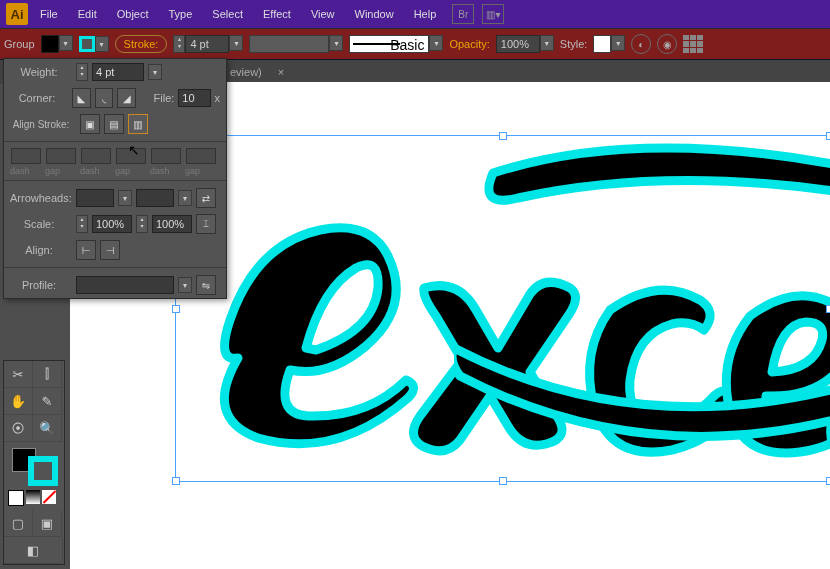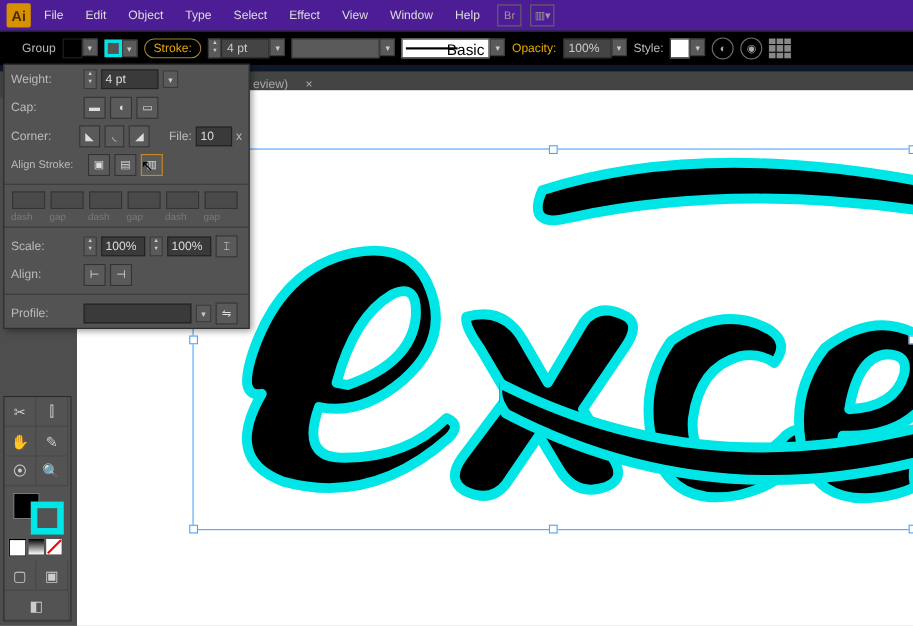--- a/index.html
+++ b/index.html
@@ -1,41 +1,41 @@
 <!DOCTYPE html>
 <html><head>
 <meta charset="utf-8">
 <style>
 body{margin:0;background:#4e4e4e;font-family:Arial,Helvetica,sans-serif;font-size:11px;color:#ccc;width:830px;height:569px;overflow:hidden;position:relative}
 .menubar{height:28px;background:#4c1d95;display:flex;align-items:center;padding:0 6px;gap:4px}
 .ai-logo{width:22px;height:22px;background:#d79100;color:#4a2b00;font-weight:bold;display:flex;align-items:center;justify-content:center;font-size:13px;border-radius:2px}
 .menu-item{padding:4px 8px;color:#ddd;cursor:default}
 .menu-icon{width:20px;height:18px;border:1px solid #666;margin-left:4px;display:flex;align-items:center;justify-content:center;font-size:10px;color:#999}
-.ctrlbar{height:30px;background:#000000;border-top:1px solid #2a2a2a;border-bottom:6px solid #0f172a;display:flex;align-items:center;padding:0 20px;gap:6px}
+.ctrlbar{height:30px;background:#7f1d1d;border-top:1px solid #2a2a2a;border-bottom:1px solid #0f172a;display:flex;align-items:center;padding:0 4px;gap:6px}
 .lbl{color:#bbb}
 .swatch{width:16px;height:16px;border:1px solid #222}
 .dd{width:12px;height:14px;background:#5a5a5a;border:1px solid #3a3a3a;display:flex;align-items:center;justify-content:center}
 .dd::after{content:"▾";font-size:8px;color:#ccc}
 .stroke-sw{width:16px;height:16px;border:3px solid #00e5e5;box-sizing:border-box;background:#535353}
 .ring{border:1px solid #a08030;border-radius:10px;padding:2px 8px;color:#e6a800}
 .field{background:#444;border:1px solid #2a2a2a;height:16px;display:flex;align-items:center;padding:0 4px;color:#ccc}
 .longbox{width:78px;height:16px;background:#5a5a5a;border:1px solid #3a3a3a}
 .brushbox{width:78px;height:16px;background:#fff;border:1px solid #3a3a3a;position:relative}
 .brushbox::before{content:"";position:absolute;left:3px;right:28px;top:7px;height:2px;background:#000}
 .opac{color:#e6a800}
 .stylebox{width:16px;height:16px;background:#fff;border:1px solid #3a3a3a}
 .circ{width:18px;height:18px;border:1px solid #6a6a6a;border-radius:50%;display:flex;align-items:center;justify-content:center;font-size:10px;color:#aaa}
 .gridicon{width:20px;height:18px;display:grid;grid-template-columns:repeat(3,1fr);grid-template-rows:repeat(3,1fr);gap:1px}
 .gridicon div{background:#888}
 .tabbar{height:24px;background:#444;display:flex;align-items:center;padding-left:230px;color:#aaa}
 .tabbar span:first-child{margin-right:10px}
 .closex{margin-left:6px;color:#aaa}
 .panel{position:absolute;left:3px;top:58px;width:222px;background:#535353;border:1px solid #2a2a2a;box-shadow:2px 2px 6px rgba(0,0,0,.4);z-index:10}
 .row{display:flex;align-items:center;height:26px;padding:0 6px;gap:4px}
-.rlbl{width:58px;text-align:left;color:#bbb;margin-right:4px}
+.rlbl{width:58px;text-align:center;color:#bbb;margin-right:4px}
 .spin{width:10px;height:16px;background:#5a5a5a;border:1px solid #3a3a3a;display:flex;flex-direction:column}
 .spin::before{content:"▴";font-size:6px;line-height:7px;text-align:center;color:#ccc}
 .spin::after{content:"▾";font-size:6px;line-height:7px;text-align:center;color:#ccc}
 .fld{background:#3a3a3a;border:1px solid #222;height:16px;width:44px;padding:0 3px;color:#ddd;display:flex;align-items:center}
 .btn{width:18px;height:18px;background:#5a5a5a;border:1px solid #333;display:flex;align-items:center;justify-content:center;font-size:10px;color:#ddd}
 .btn.sel{border:1px solid #c88a20}
 .hr{height:1px;background:#3a3a3a;margin:4px 0}
 .cb{width:11px;height:11px;border:1px solid #333;background:#5a5a5a;margin-right:6px}
 .dim{color:#7a7a7a}
 .dashboxes{display:flex;gap:3px;margin-left:auto}
@@ -138,26 +138,20 @@
 </div>
 
 <div class="panel">
   <div class="row">
     <div class="rlbl">Weight:</div>
     <div class="spin"></div>
     <div class="fld">4 pt</div>
     <div class="dd"></div>
   </div>
   <div class="row">
-    <div class="rlbl">Cap:</div>
-    <div class="btn">▬</div>
-    <div class="btn">◖</div>
-    <div class="btn">▭</div>
-  </div>
-  <div class="row">
     <div class="rlbl">Corner:</div>
     <div class="btn">◣</div>
     <div class="btn">◟</div>
     <div class="btn">◢</div>
     <div style="width:10px"></div>
     <span class="lbl">File:</span>
     <div class="fld" style="width:26px">10</div>
     <span class="lbl">x</span>
   </div>
   <div class="row">
@@ -187,20 +181,28 @@
     <div class="dcell">
         <div class="db"></div>
         <div class="t">dash</div>
       </div>
     <div class="dcell">
         <div class="db"></div>
         <div class="t">gap</div>
       </div>
   </div>
   <div class="hr"></div>
+  <div class="row dim">
+    <div class="rlbl">Arrowheads:</div>
+    <div class="fld" style="width:30px"></div>
+    <div class="dd"></div>
+    <div class="fld" style="width:30px"></div>
+    <div class="dd"></div>
+    <div class="btn">⇄</div>
+  </div>
   <div class="row dim">
     <div class="rlbl">Scale:</div>
     <div class="spin"></div>
     <div class="fld" style="width:32px">100%</div>
     <div class="spin"></div>
     <div class="fld" style="width:32px">100%</div>
     <div class="btn">⌶</div>
   </div>
   <div class="row dim">
     <div class="rlbl">Align:</div>

